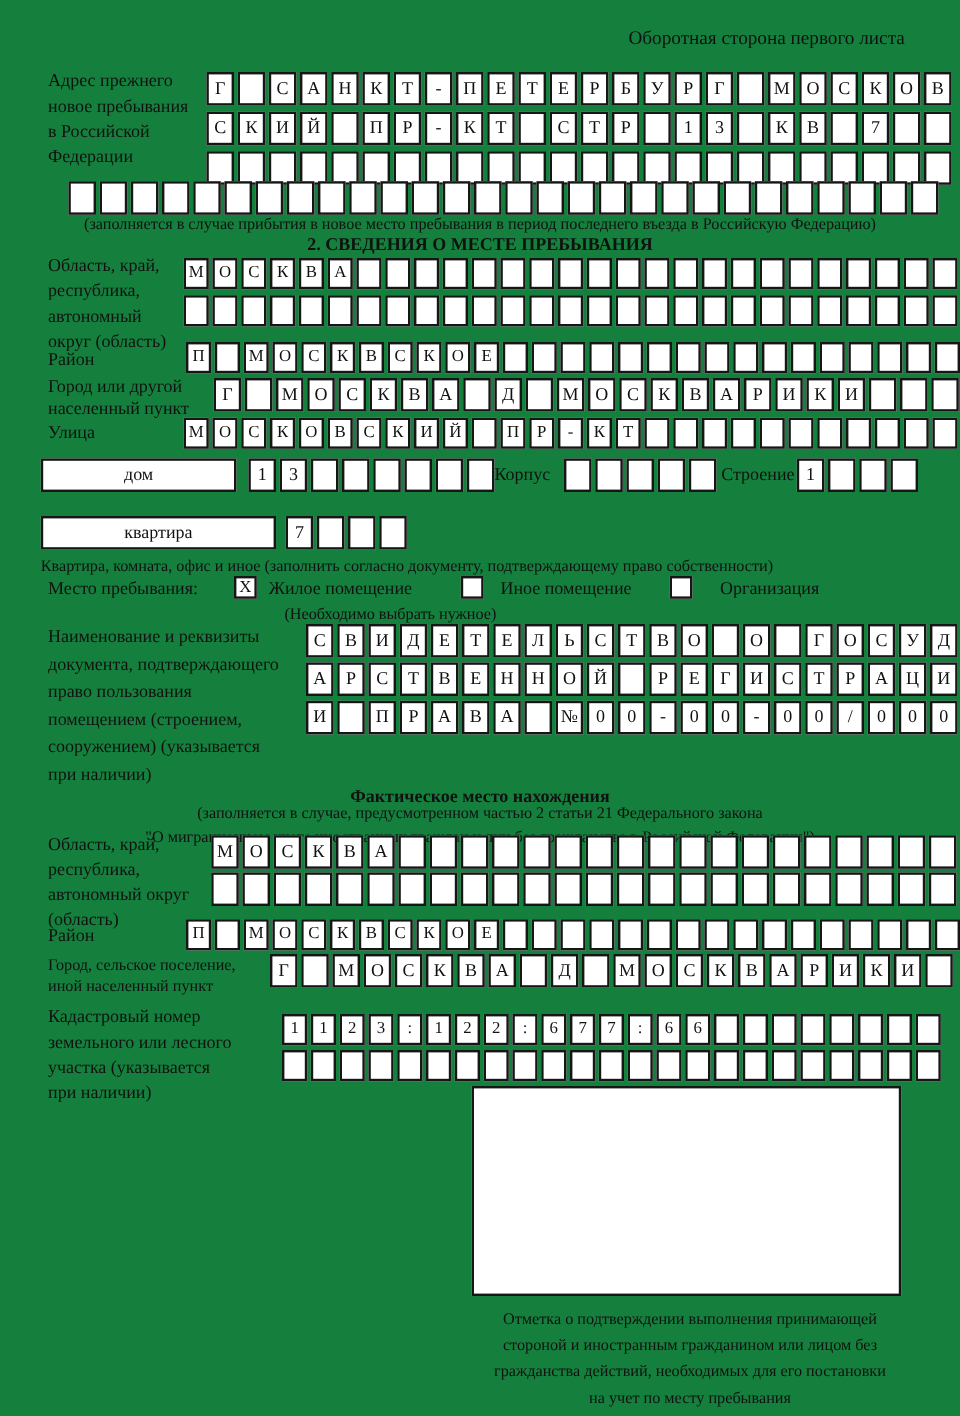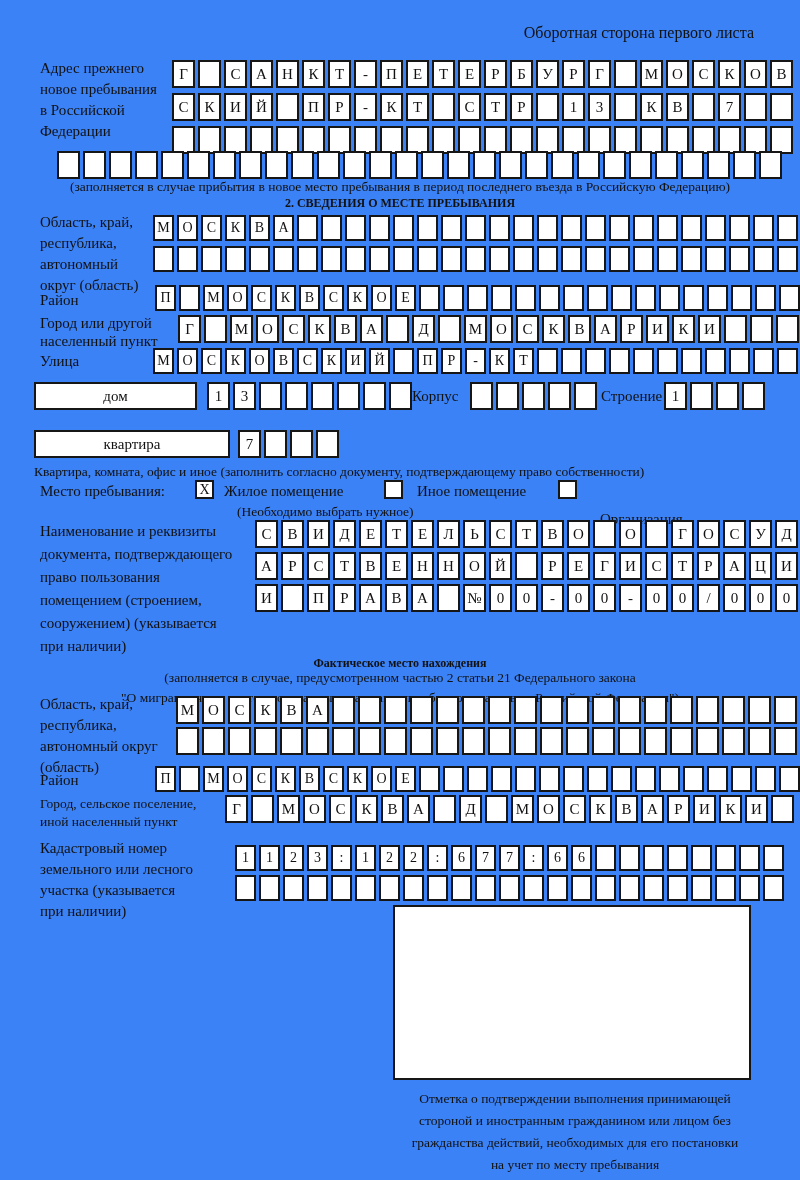--- a/index.html
+++ b/index.html
@@ -1,19 +1,19 @@
 <!DOCTYPE html>
 <html lang="ru"><head>
 <meta charset="utf-8">
 <style>
   html,body{margin:0;padding:0;background:#fff;}
-  .page{position:relative;width:800px;height:1180px;background:#3b82f6;color:#111;
+  .page{position:relative;width:800px;height:1180px;background:#15803d;color:#111;
         font-family:"Liberation Serif","DejaVu Serif",serif;overflow:hidden;}
   .page-title{position:absolute;font-size:16px;}
-  .sec-title{position:absolute;left:0;width:100%;text-align:center;font-weight:bold;font-size:12px;}
+  .sec-title{position:absolute;left:0;width:100%;text-align:center;font-weight:bold;font-size:15px;}
   .label{position:absolute;font-size:15px;line-height:21px;}
   .label.sm{font-size:13.5px;line-height:18px;}
   .note{position:absolute;font-size:13.5px;line-height:20px;}
   .center{left:0;width:100%;text-align:center;}
   .cells{position:absolute;display:flex;gap:3px;}
   .cell{flex:0 0 auto;width:21px;height:26px;border:2px solid #161616;box-sizing:border-box;
         display:flex;align-items:center;justify-content:center;font-size:14px;background:#fff;}
   .lg .cell{width:23px;height:28px;font-size:15px;}
   .boxfield{position:absolute;border:2px solid #161616;box-sizing:border-box;background:#fff;
         display:flex;align-items:center;justify-content:center;font-size:15px;}
@@ -345,21 +345,21 @@
     <span>X</span>
   </div>
   <div class="label" style="left:224px;top:481px;">Жилое помещение</div>
   <div class="checkbox" style="left:384px;top:480px;">
     <span></span>
   </div>
   <div class="label" style="left:417px;top:481px;">Иное помещение</div>
   <div class="checkbox" style="left:558px;top:480px;">
     <span></span>
   </div>
-  <div class="label" style="left:600px;top:481px;margin-top:28px;">Организация</div>
+  <div class="label" style="left:600px;top:481px;">Организация</div>
   <div class="note" style="left:237px;top:502px;">(Необходимо выбрать нужное)</div>
 
   <div class="label" style="left:40px;top:520px;line-height:23px;">
       <div>Наименование и реквизиты</div>
       <div>документа, подтверждающего</div>
       <div>право пользования</div>
       <div>помещением (строением,</div>
       <div>сооружением) (указывается</div>
       <div>при наличии)</div>
     </div>

